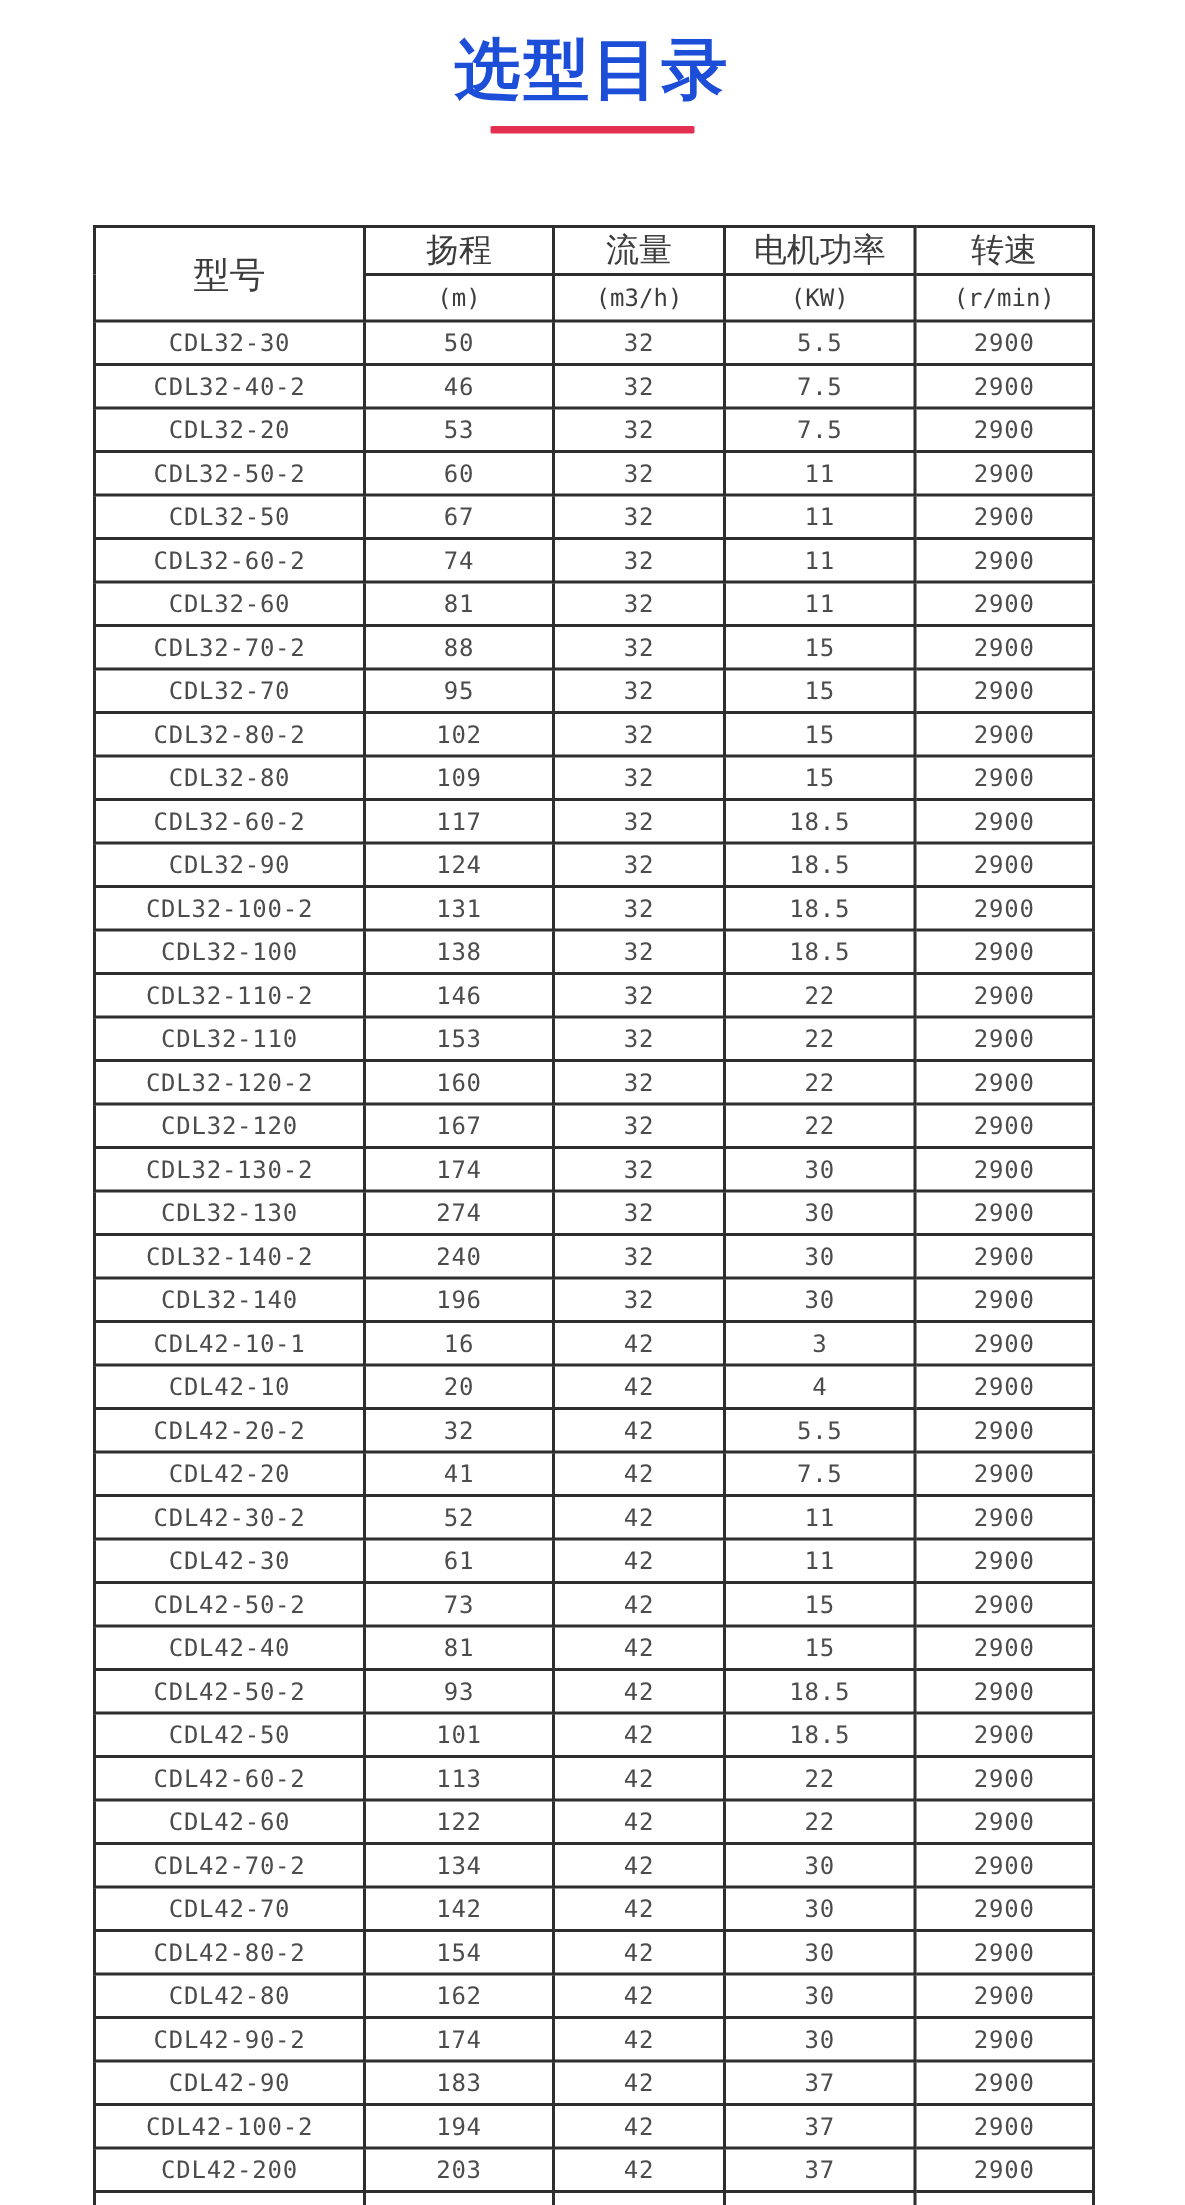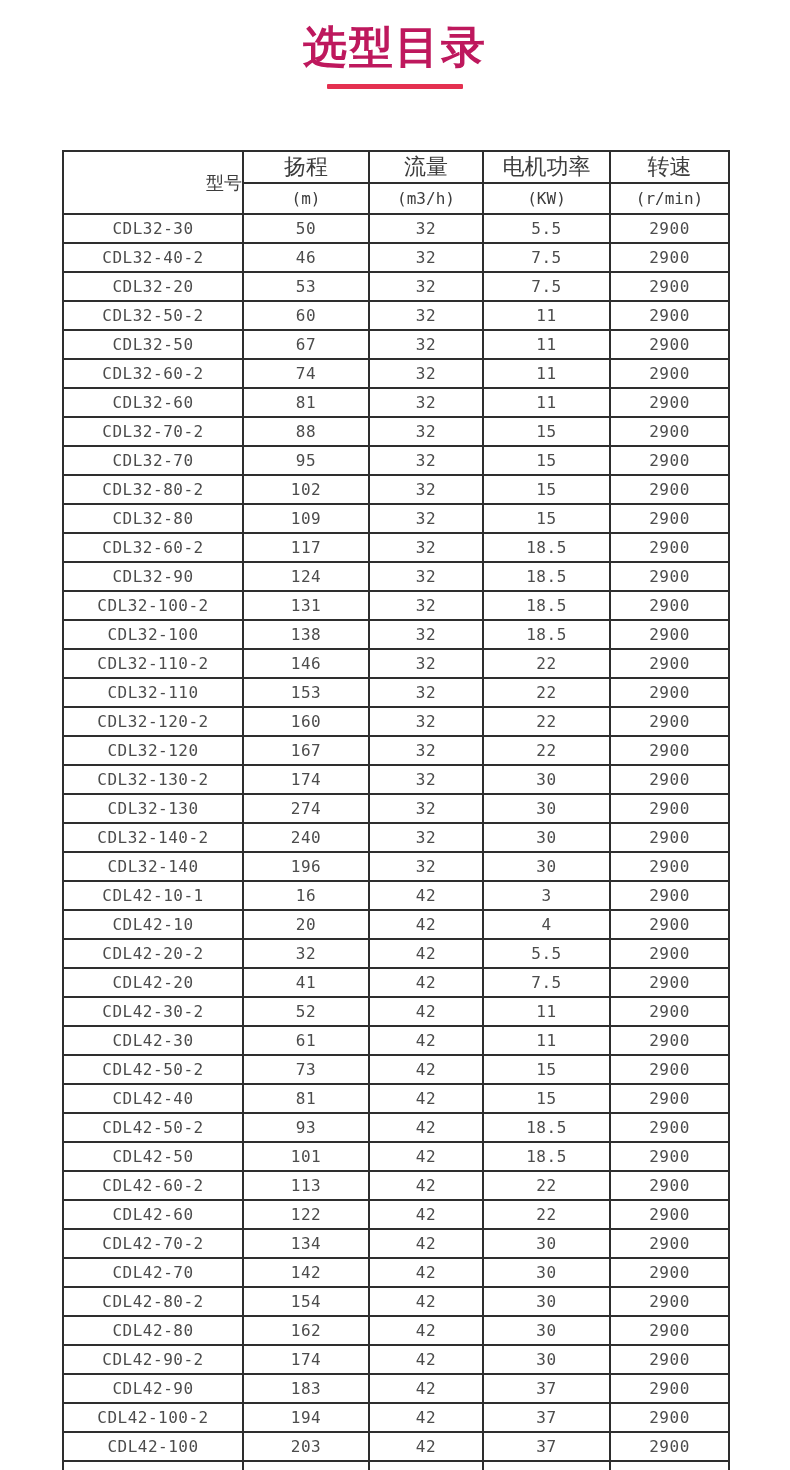--- a/index.html
+++ b/index.html
@@ -17,21 +17,21 @@
     left: 0;
     width: 790px;
     text-align: center;
   }
   .page-title {
     margin-top: 16px;
     font-size: 44px;
     line-height: 62px;
     font-weight: 700;
     letter-spacing: 2px;
-    color: #be185d;
+    color: #1d4ed8;
     font-family: "DejaVu Sans", sans-serif;
   }
   .title-underline {
     width: 136px;
     height: 5px;
     margin: 6px auto 0 auto;
     border-radius: 1px;
   }
   .catalog-table-wrap {
     position: absolute;
@@ -59,22 +59,21 @@
     font-weight: 400;
     white-space: nowrap;
     overflow: hidden;
   }
   table.catalog thead th {
     height: 30px;
     font-size: 22px;
     color: #3d3d3d;
   }
   table.catalog thead th.model-th {
-    font-size: 18px;
-    text-align: right;
+    font-size: 24px;
   }
   table.catalog thead tr.unit-row th {
     height: 31px;
     font-size: 16px;
   }
   table.catalog tbody td {
     height: 29px;
     font-size: 16px;
     letter-spacing: 0.5px;
   }
@@ -404,21 +403,21 @@
           <td>2900</td>
         </tr>
         <tr>
           <td>CDL42-100-2</td>
           <td>194</td>
           <td>42</td>
           <td>37</td>
           <td>2900</td>
         </tr>
         <tr>
-          <td>CDL42-100</td>
+          <td>CDL42-200</td>
           <td>203</td>
           <td>42</td>
           <td>37</td>
           <td>2900</td>
         </tr>
         <tr class="partial-row">
           <td></td>
           <td></td>
           <td></td>
           <td></td>

